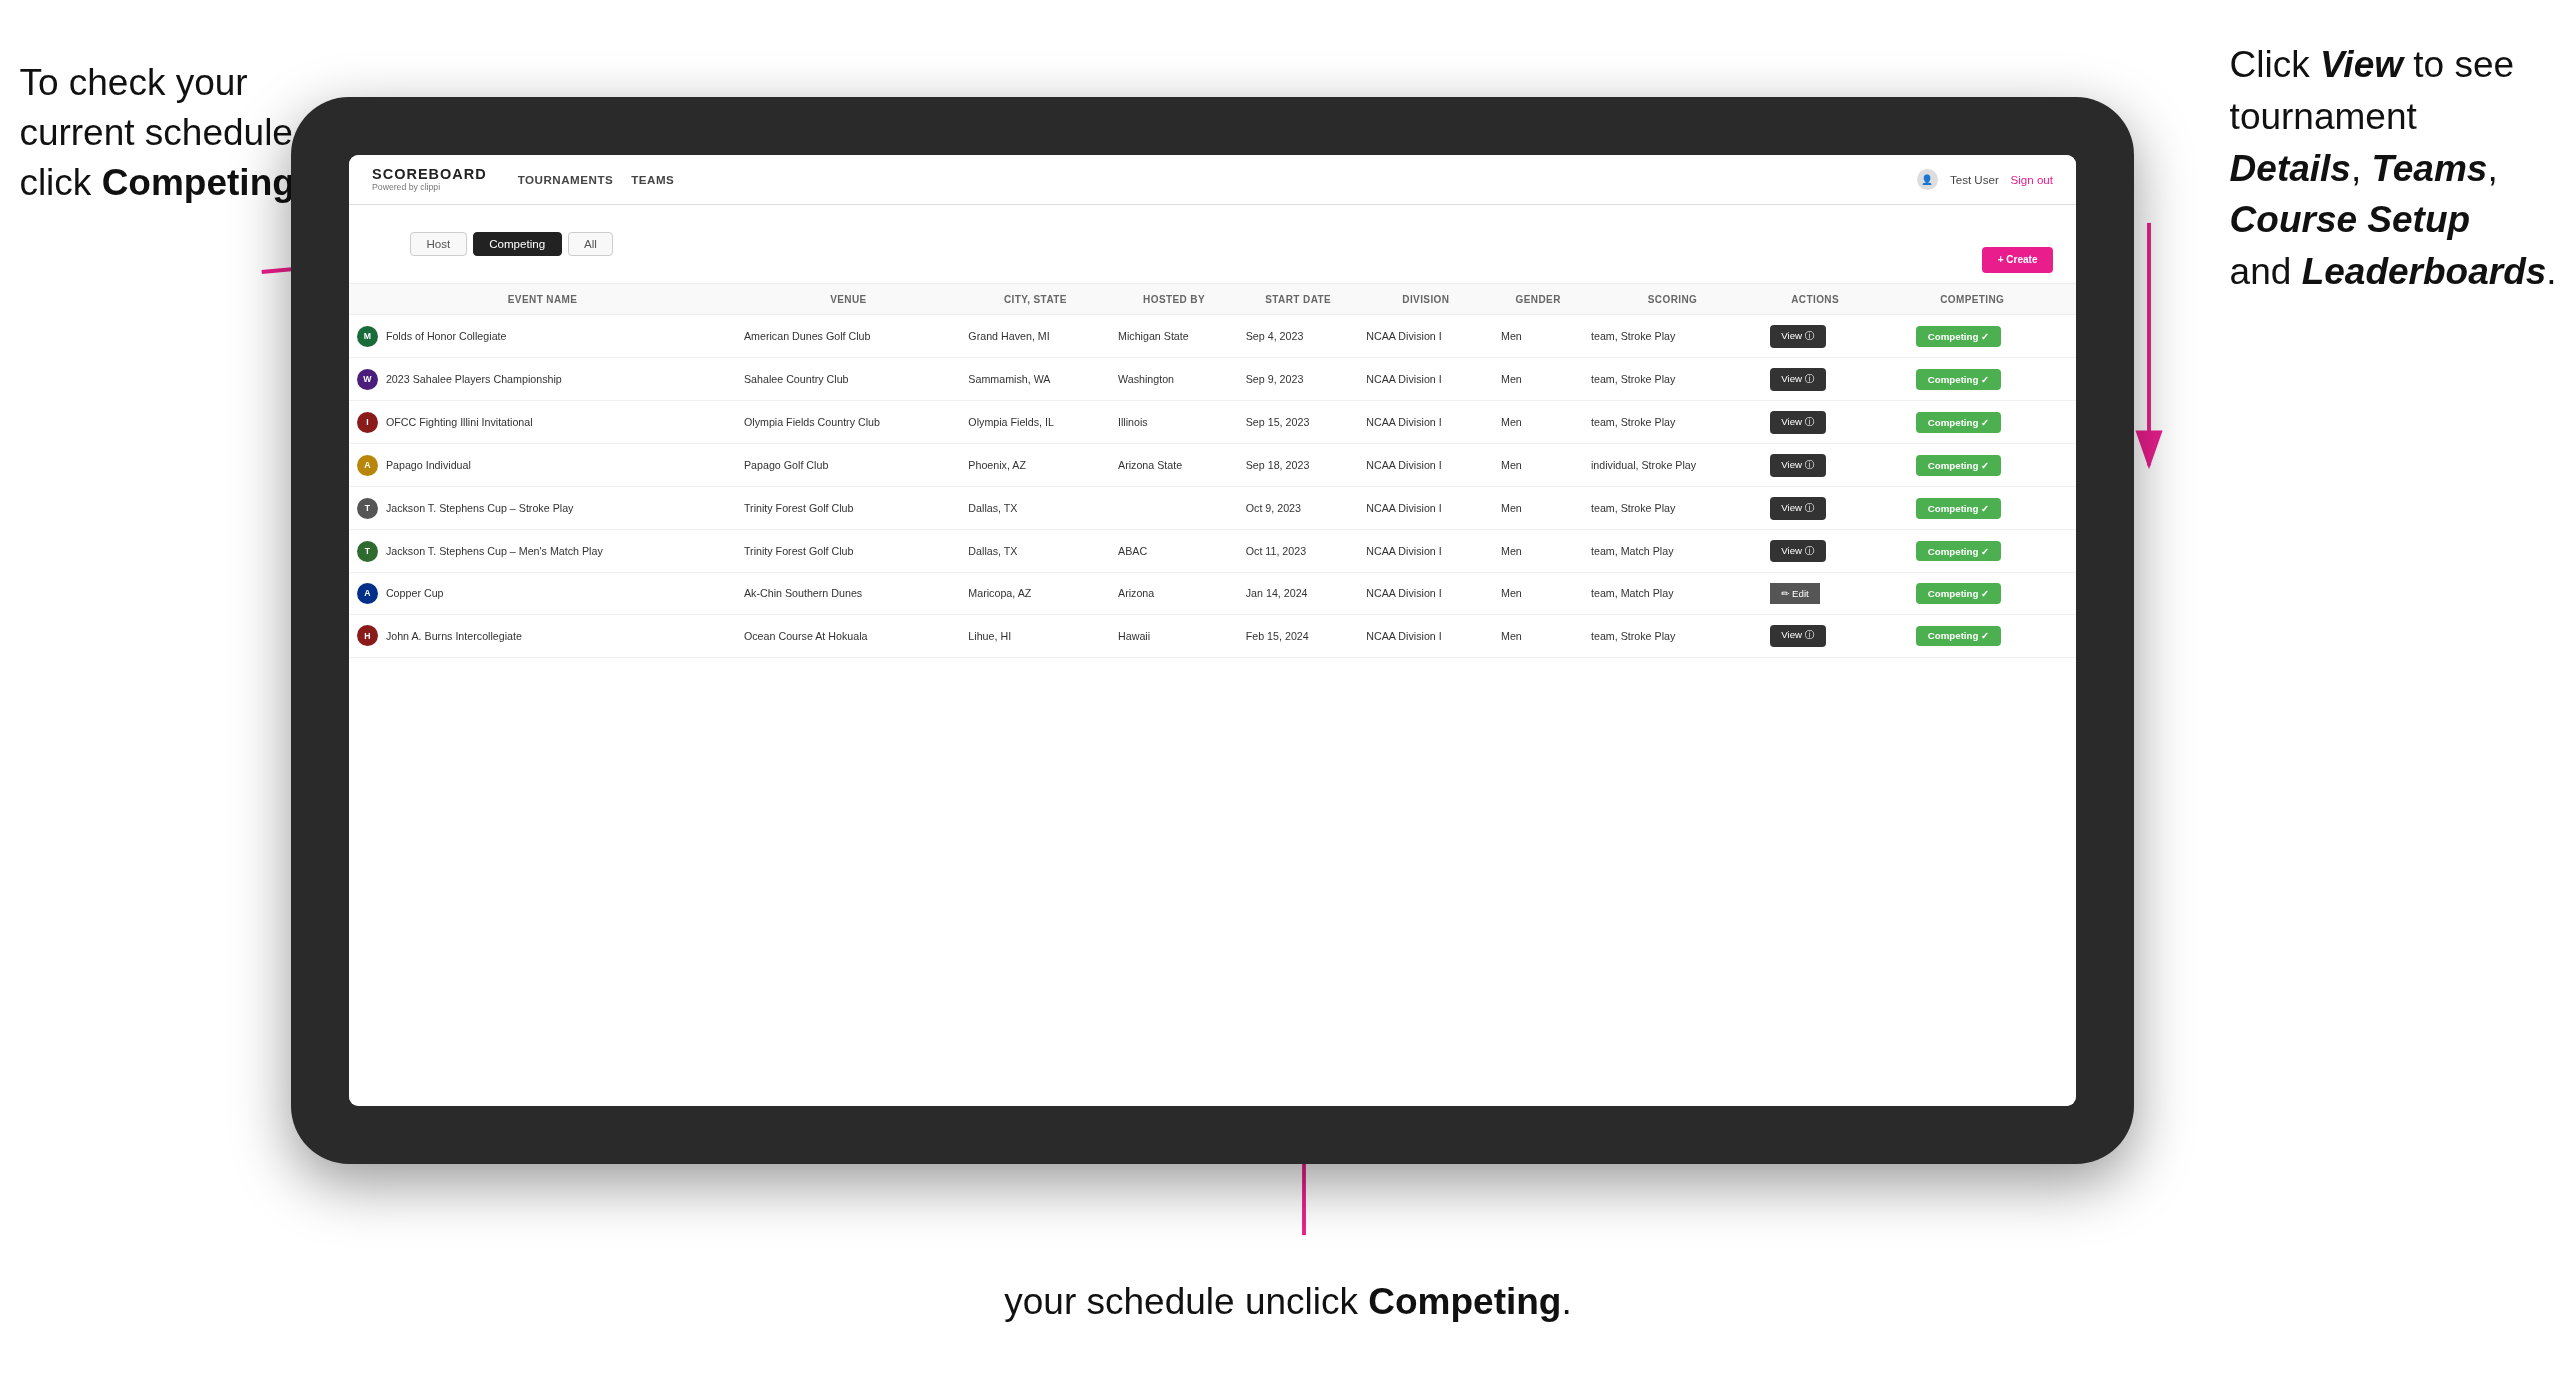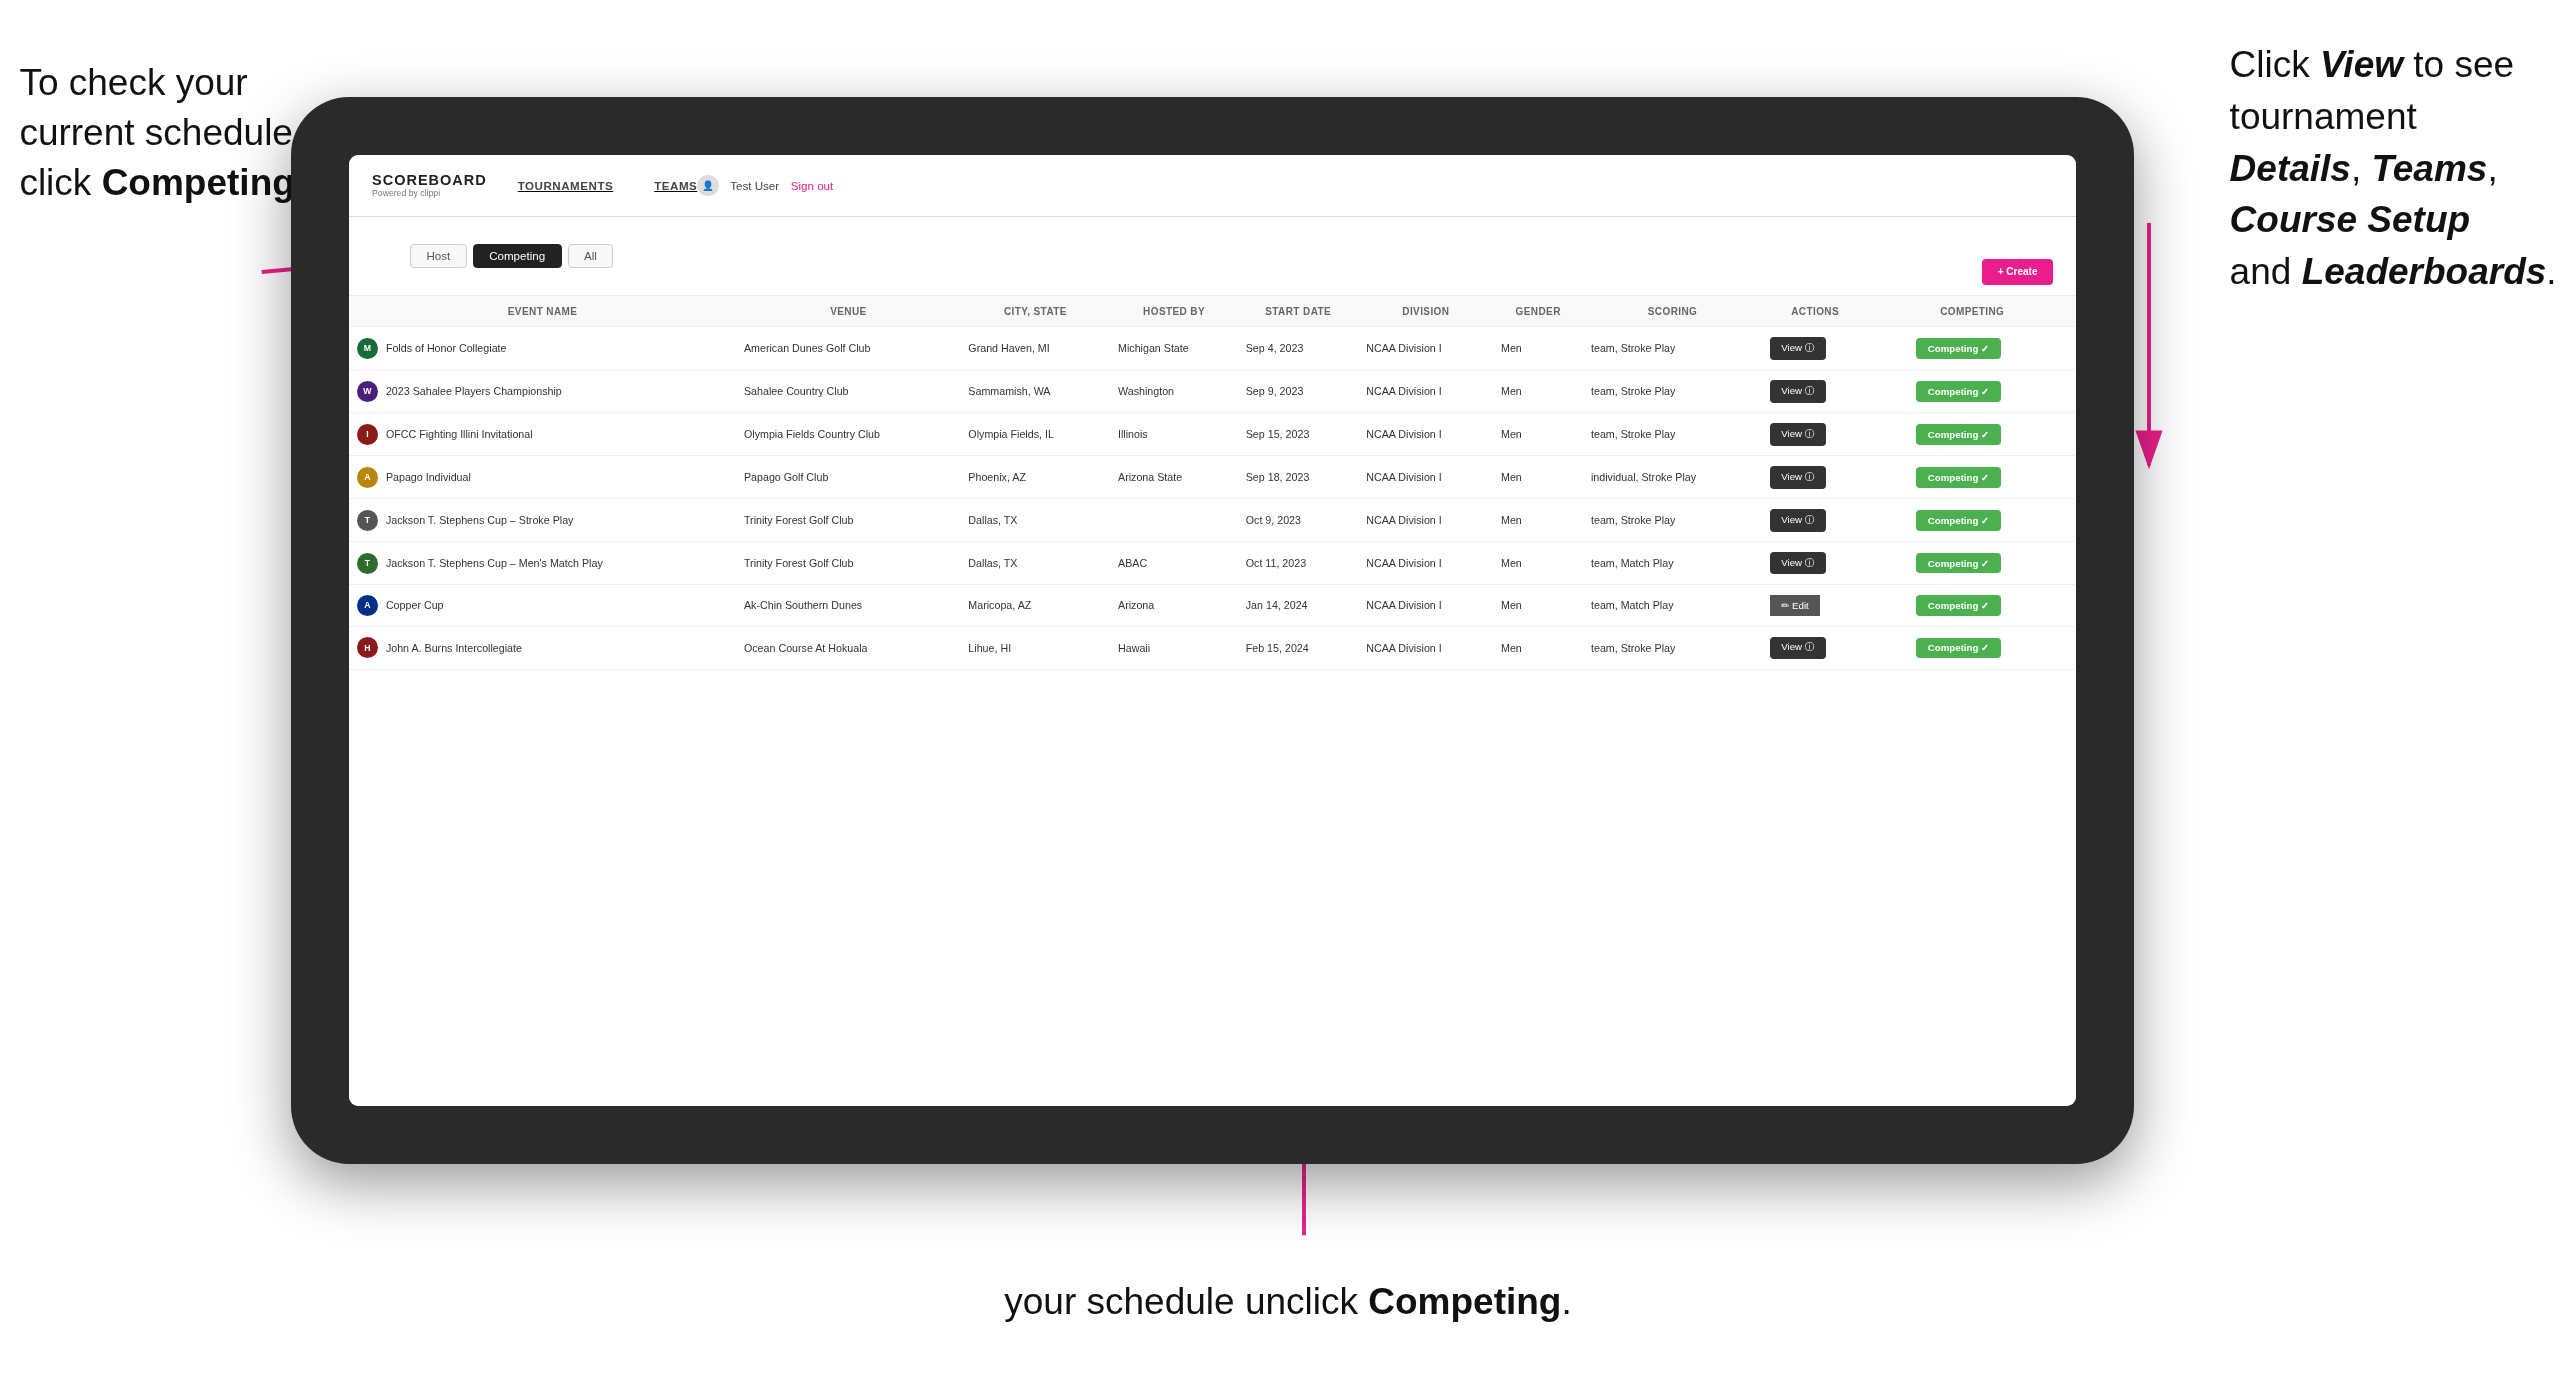--- a/index.html
+++ b/index.html
@@ -70,23 +70,24 @@
       overflow: hidden;
       display: flex;
       flex-direction: column;
     }
 
     
     .navbar {
       background: #ffffff;
       border-bottom: 1px solid #ddd;
       padding: 0 23px;
-      height: 62px;
-      display: flex;
-      align-items: center;
+      height: 50px;
+      display: flex;
+      align-items: center;
+      justify-content: space-between;
       flex-shrink: 0;
     }
 
     .navbar-left {
       display: flex;
       align-items: center;
       gap: 31px;
     }
 
     .scoreboard-brand {
@@ -102,23 +103,22 @@
       color: #222;
     }
 
     .scoreboard-brand .brand-sub {
       font-size: 8.7px;
       color: #777;
     }
 
     .nav-links {
       display: flex;
-      gap: 41px;
-      align-items: center;
-      text-decoration: underline;
+      gap: 18px;
+      align-items: center;
     }
 
     .nav-link {
       font-size: 11.6px;
       font-weight: 600;
       color: #444;
       text-transform: uppercase;
       letter-spacing: 0.5px;
       cursor: pointer;
       text-decoration: none;

